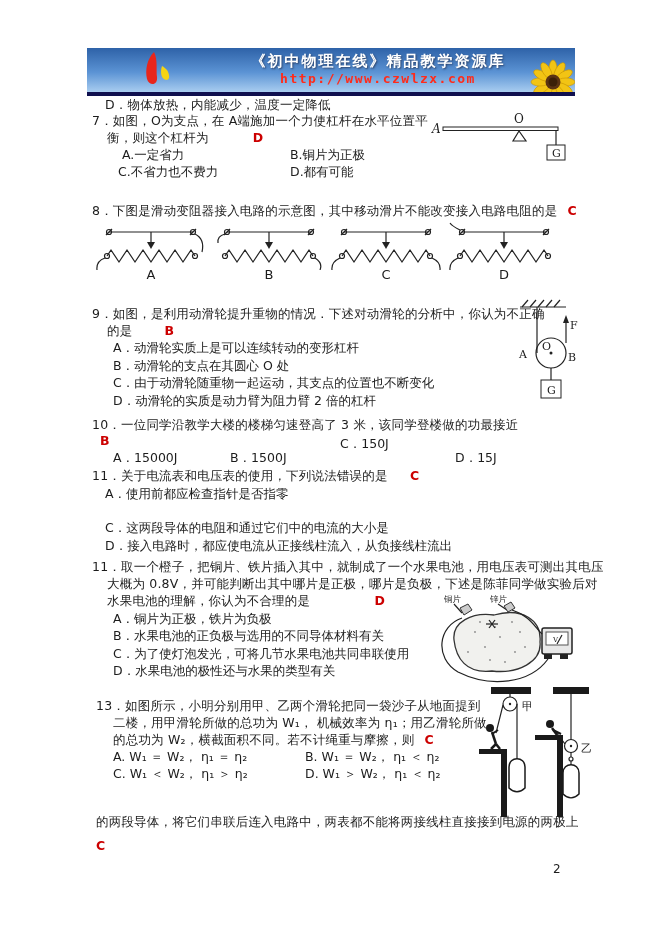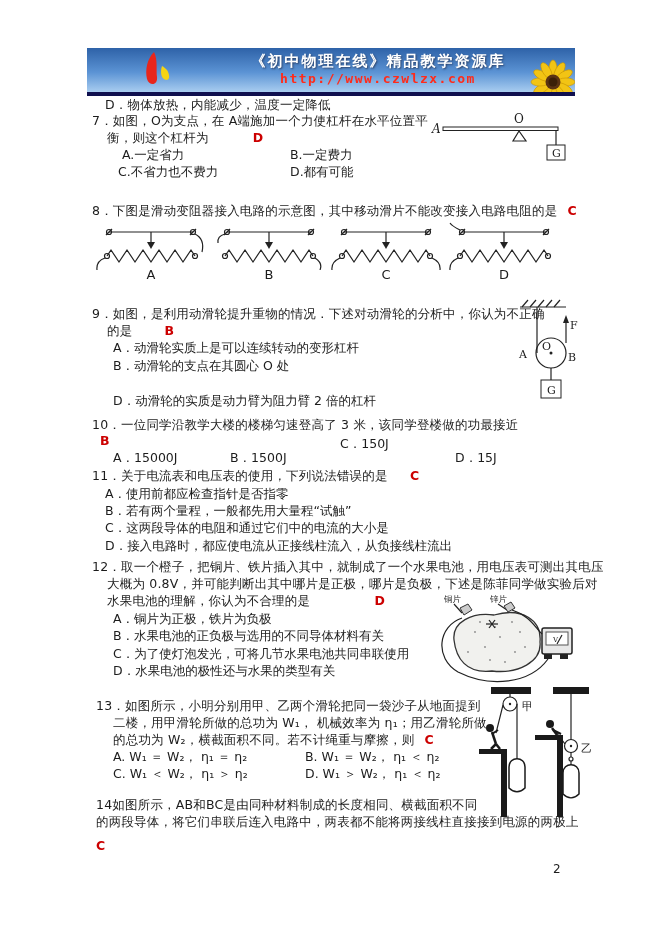--- a/index.html
+++ b/index.html
@@ -59,21 +59,21 @@
   </div>
 
   <div class="line" style="left:105px;top:97px">D．物体放热，内能减少，温度一定降低</div>
 
   <div class="line" style="left:92px;top:113px">7．如图，O为支点，在 A端施加一个力使杠杆在水平位置平</div>
   <div class="line" style="left:107px;top:130px">
     <span>衡，则这个杠杆为</span>
     <span class="ans" style="margin-left:40px">D</span>
   </div>
   <div class="opt" style="left:122px;top:147px">A.一定省力</div>
-  <div class="opt" style="left:290px;top:147px">B.一定费力</div>
+  <div class="opt" style="left:290px;top:147px">B.铜片为正极</div>
   <div class="opt" style="left:118px;top:164px">C.不省力也不费力</div>
   <div class="opt" style="left:290px;top:164px">D.都有可能</div>
 
   <svg style="left:430px;top:112px" width="142" height="50" viewBox="0 0 142 50">
     <text x="2" y="21" font-size="12" font-style="italic">A</text>
     <rect x="13" y="15" width="115" height="3.5" fill="#fff" stroke="#222"></rect>
     <text x="84" y="11" font-size="12">O</text>
     <path class="k" d="M89,19 L83,29 L96,29 Z"></path>
     <line class="k" x1="126" y1="19" x2="126" y2="33"></line>
     <rect x="117" y="33" width="18" height="15" fill="#fff" stroke="#222"></rect>
@@ -149,20 +149,21 @@
   <div class="diaglabel" style="left:330px;top:267px">C</div>
   <div class="diaglabel" style="left:448px;top:267px">D</div>
 
   <div class="line" style="left:92px;top:306px">9．如图，是利用动滑轮提升重物的情况．下述对动滑轮的分析中，你认为不正确</div>
   <div class="line" style="left:107px;top:323px">
     <span>的是</span>
     <span class="ans" style="margin-left:28px">B</span>
   </div>
   <div class="opt" style="left:113px;top:340px">A．动滑轮实质上是可以连续转动的变形杠杆</div>
   <div class="opt" style="left:113px;top:358px">B．动滑轮的支点在其圆心 O 处</div>
+  <div class="opt" style="left:113px;top:375px">C．由于动滑轮随重物一起运动，其支点的位置也不断变化</div>
   <div class="opt" style="left:113px;top:393px">D．动滑轮的实质是动力臂为阻力臂 2 倍的杠杆</div>
 
   <svg style="left:514px;top:297px" width="64" height="106" viewBox="0 0 64 106">
     <line class="k" x1="6" y1="10" x2="52" y2="10"></line>
     <line class="k" x1="8" y1="10" x2="14" y2="3"></line>
       <line class="k" x1="16" y1="10" x2="22" y2="3"></line>
     <line class="k" x1="24" y1="10" x2="30" y2="3"></line>
       <line class="k" x1="32" y1="10" x2="38" y2="3"></line>
     <line class="k" x1="40" y1="10" x2="46" y2="3"></line>
     <line class="k" x1="23" y1="10" x2="23" y2="56"></line>
@@ -186,25 +187,24 @@
   <div class="opt" style="left:113px;top:450px">A．15000J</div>
   <div class="opt" style="left:230px;top:450px">B．1500J</div>
   <div class="opt" style="left:340px;top:436px">C．150J</div>
   <div class="opt" style="left:455px;top:450px">D．15J</div>
 
   <div class="line" style="left:92px;top:468px">
     <span>11．关于电流表和电压表的使用，下列说法错误的是</span>
     <span class="ans" style="margin-left:18px">C</span>
   </div>
   <div class="opt" style="left:105px;top:486px">A．使用前都应检查指针是否指零</div>
-  <div class="opt" style="left:105px;top:503px">B．若有两个量程，一般都先用大量程“试触”</div>
   <div class="opt" style="left:105px;top:520px">C．这两段导体的电阻和通过它们中的电流的大小是</div>
   <div class="opt" style="left:105px;top:538px">D．接入电路时，都应使电流从正接线柱流入，从负接线柱流出</div>
 
-  <div class="line" style="left:92px;top:559px">12．取一个橙子，把铜片、铁片插入其中，就制成了一个水果电池，用电压表可测出其电压</div>
+  <div class="line" style="left:92px;top:559px">11．取一个橙子，把铜片、铁片插入其中，就制成了一个水果电池，用电压表可测出其电压</div>
   <div class="line" style="left:107px;top:576px">大概为 0.8V，并可能判断出其中哪片是正极，哪片是负极，下述是陈菲同学做实验后对</div>
   <div class="line" style="left:107px;top:593px">
     <span>水果电池的理解，你认为不合理的是</span>
     <span class="ans" style="margin-left:60px">D</span>
   </div>
   <div class="opt" style="left:113px;top:611px">A．铜片为正极，铁片为负极</div>
   <div class="opt" style="left:113px;top:628px">B．水果电池的正负极与选用的不同导体材料有关</div>
   <div class="opt" style="left:113px;top:646px">C．为了使灯泡发光，可将几节水果电池共同串联使用</div>
   <div class="opt" style="left:113px;top:663px">D．水果电池的极性还与水果的类型有关</div>
 
@@ -282,21 +282,20 @@
     <line x1="75" y1="45" x2="80" y2="52" stroke="#1a1a1a" stroke-width="2.5"></line>
     <line x1="76" y1="47" x2="84" y2="51" stroke="#1a1a1a" stroke-width="2"></line>
     <rect x="58" y="52" width="28" height="5" fill="#1a1a1a"></rect>
     <rect x="80" y="52" width="6" height="82" fill="#1a1a1a"></rect>
     <line class="k" x1="94" y1="69" x2="94" y2="74"></line>
     <circle class="k" cx="94" cy="76" r="2"></circle>
     <line class="k" x1="94" y1="78" x2="94" y2="82"></line>
     <path d="M86,90 C86,79 102,79 102,90 L102,111 C97,116 91,116 86,111 Z" fill="#fff" stroke="#1a1a1a" stroke-width="1.5"></path>
   </svg>
 
-  <div class="line" style="left:96px;top:797px">14如图所示，AB和BC是由同种材料制成的长度相同、横截面积不同</div>
   <div class="line" style="left:96px;top:814px">的两段导体，将它们串联后连入电路中，两表都不能将两接线柱直接接到电源的两极上</div>
   <div class="line" style="left:96px;top:838px">
     <span class="ans">C</span>
   </div>
 
   <div class="pagenum">2</div>
 
 </div>
 
 </body></html>

